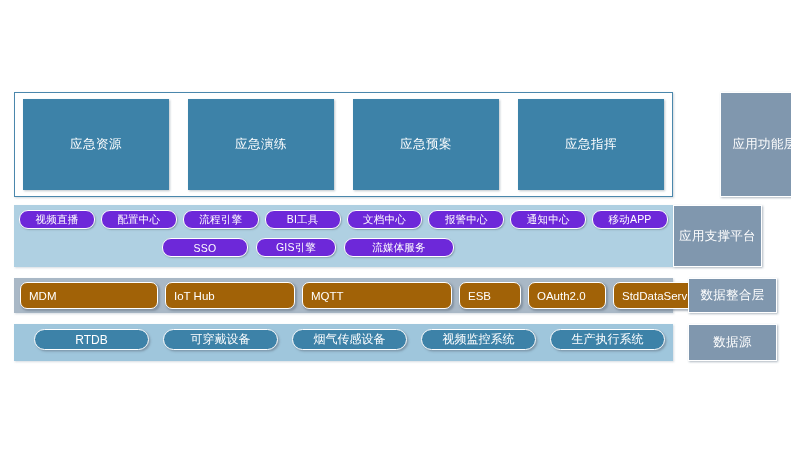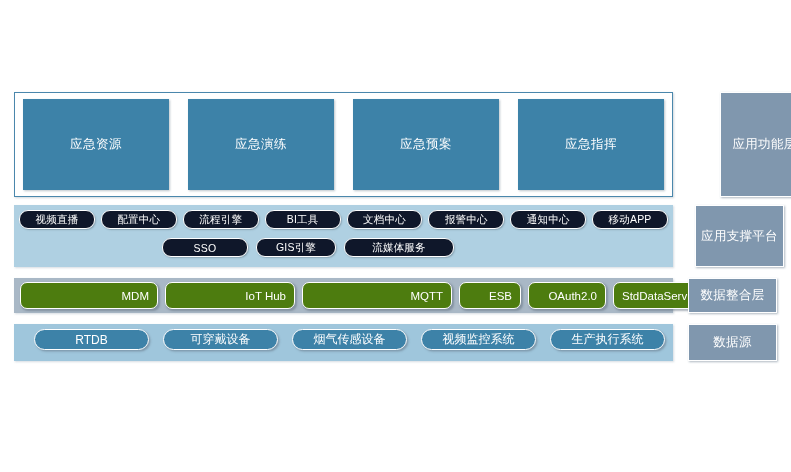--- a/index.html
+++ b/index.html
@@ -105,39 +105,39 @@
   #support-row-2 {
     position: absolute;
     left: 108px;
     top: 33px;
     display: flex;
     gap: 8px;
   }
   .pill {
     box-sizing: border-box;
     height: 19px;
-    background: #0f172a;
+    background: #6d28d9;
     border: 1.2px solid #ffffff;
     border-radius: 9px;
     display: flex;
     align-items: center;
     justify-content: center;
     font-size: 10.5px;
     letter-spacing: 0.2px;
     color: #ffffff;
     white-space: nowrap;
     box-shadow: 1px 1px 1.5px rgba(90,110,125,0.45);
     padding: 0 6px;
   }
   #support-row-1 .pill { flex: 1 1 0; }
   #support-row-2 .pill-sso { width: 86px; margin-left: 40px; }
   #support-row-2 .pill-gis { width: 80px; }
   #support-row-2 .pill-media { width: 110px; }
   #support-layer-tag {
-    left: 695px;
+    left: 673px;
     top: 205px;
     width: 89px;
     height: 62px;
   }
 
   
   #integration-layer-body {
     position: absolute;
     left: 14px;
     top: 278px;
@@ -151,26 +151,26 @@
     position: absolute;
     left: 6px;
     top: 4px;
     right: 6px;
     display: flex;
     gap: 7px;
   }
   .chip {
     box-sizing: border-box;
     height: 27px;
-    background: #4d7c0f;
+    background: #a16207;
     border: 1.4px solid #ffffff;
     border-radius: 7px;
     display: flex;
     align-items: center;
-    justify-content: flex-end;
+    justify-content: flex-start;
     font-size: 11.5px;
     color: #ffffff;
     white-space: nowrap;
     box-shadow: 1.5px 1.5px 2px rgba(95,110,125,0.5);
     padding: 0 8px;
   }
   .chip-mdm      { flex: 0 0 138px; }
   .chip-iot      { flex: 0 0 130px; }
   .chip-mqtt     { flex: 0 0 150px; }
   .chip-esb      { flex: 0 0 62px; }

